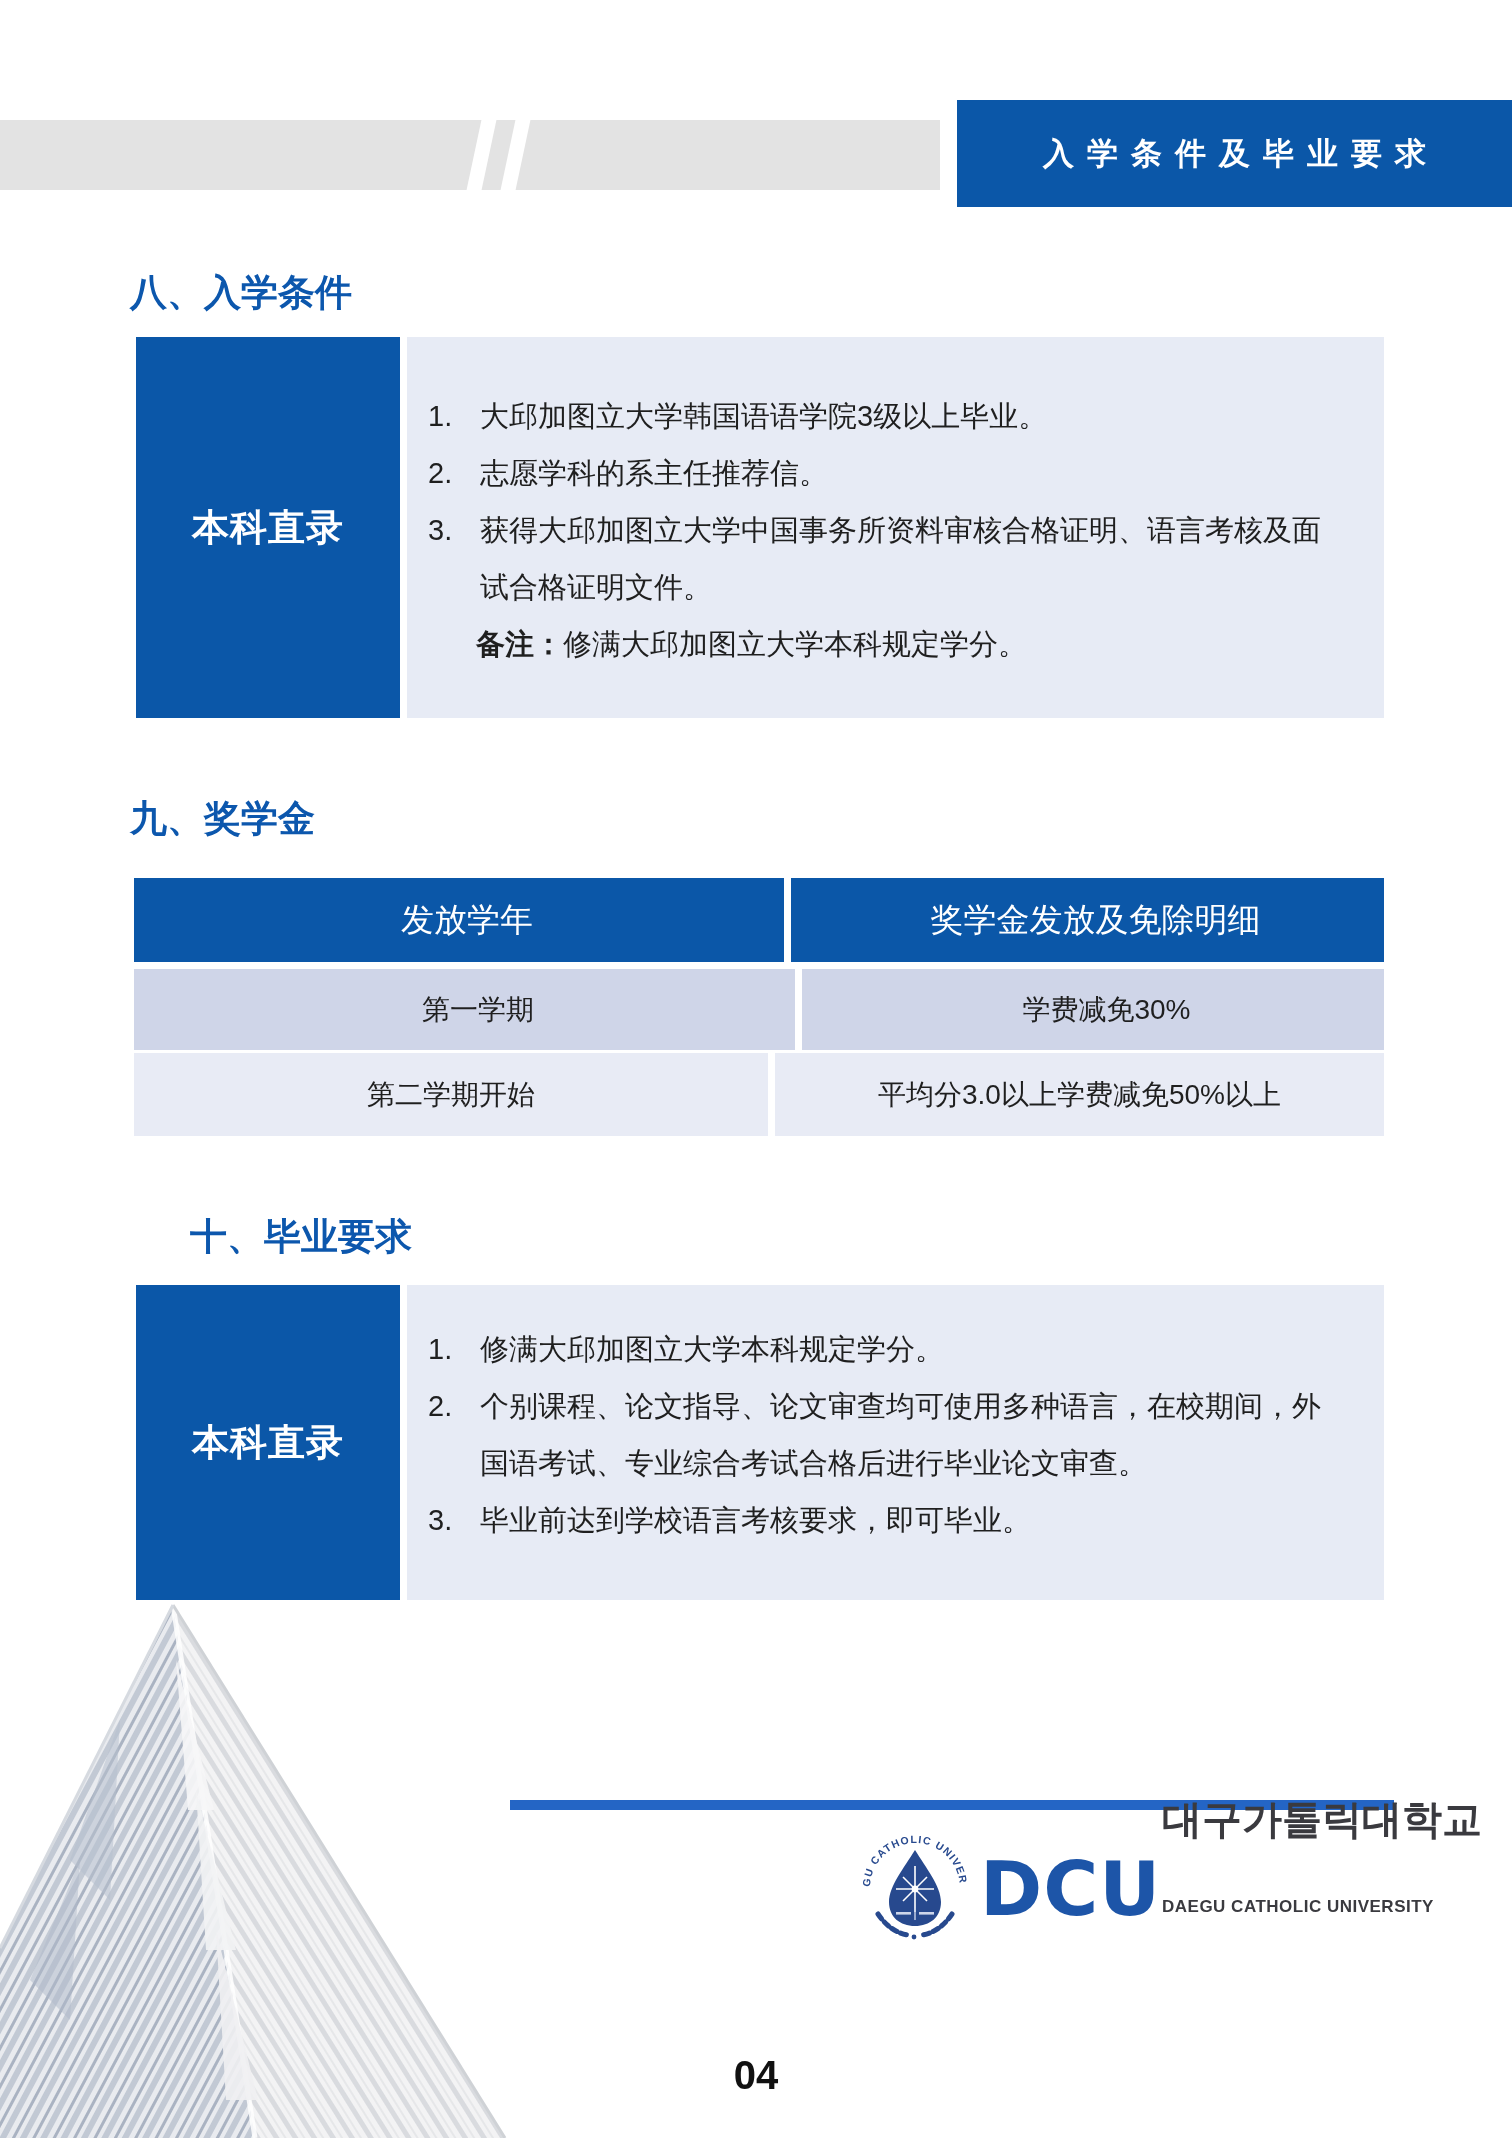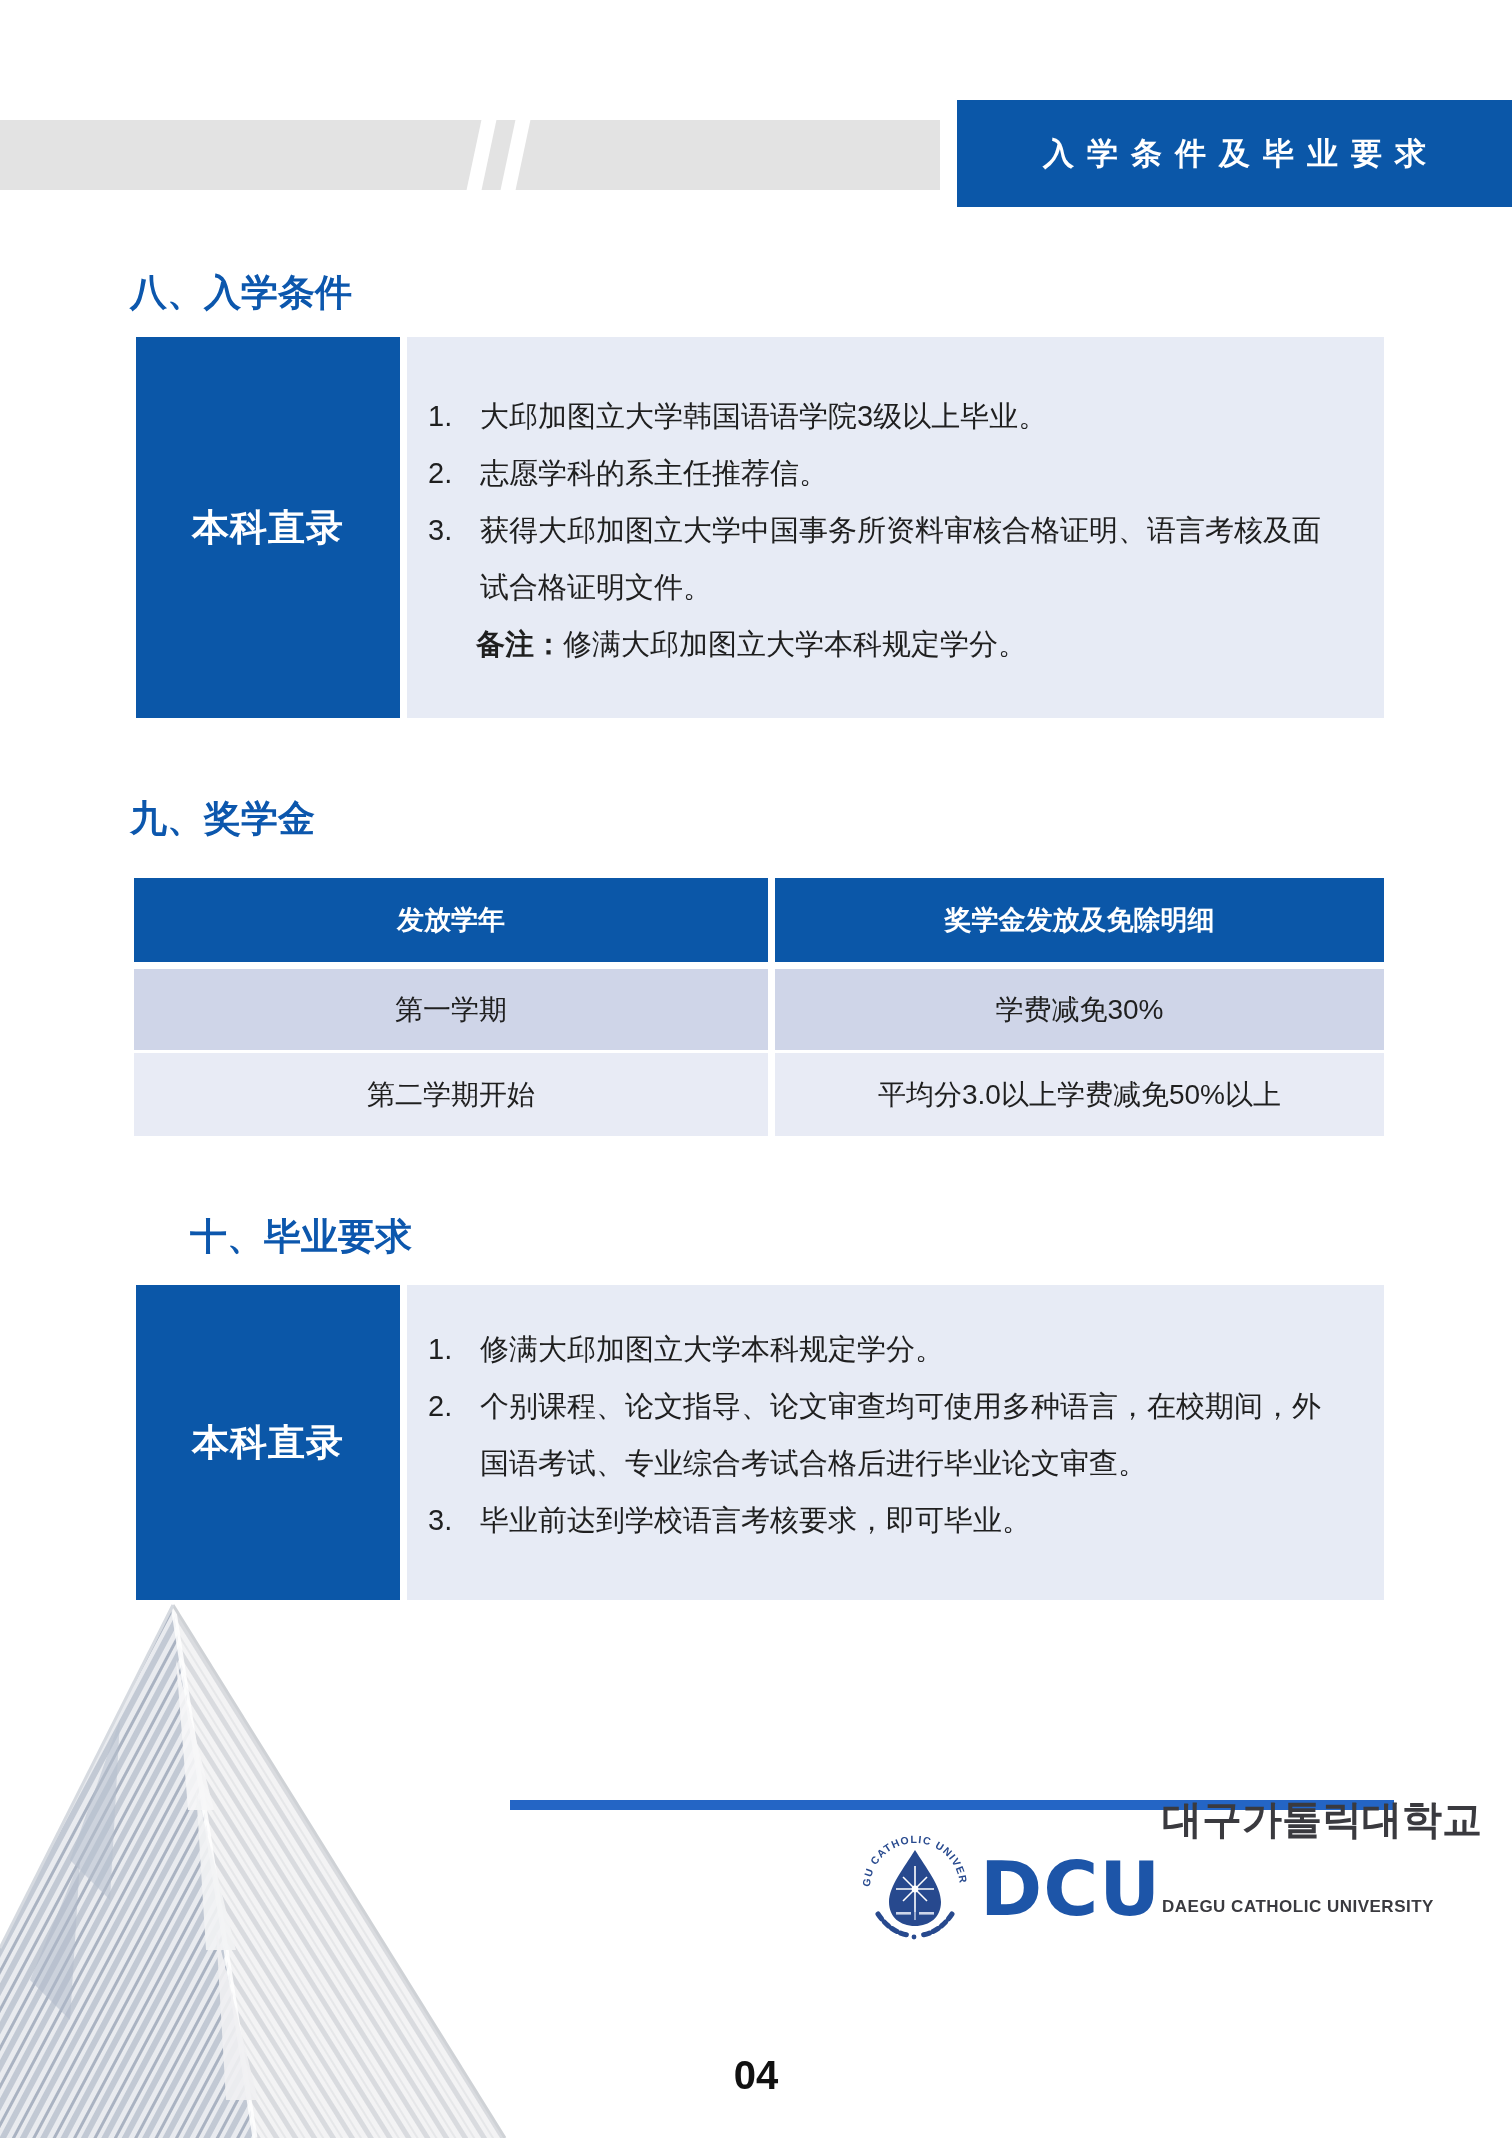--- a/index.html
+++ b/index.html
@@ -43,23 +43,23 @@
   .citem .num{width:52px; flex-shrink:0;}
   .citem .txt{flex:1;}
   .cnote{display:flex;margin-left:48px;}
   .cnote .note-label{font-weight:bold; white-space:nowrap;}
   
   .stable{position:absolute; left:134px; top:878px; width:1250px;}
   .srow{display:flex;}
   .srow .c1{width:634px; flex-shrink:0; margin-right:7px; display:flex; align-items:center; justify-content:center;}
   .srow .c2{flex:1; display:flex; align-items:center; justify-content:center;}
   .srow-head{height:84px; margin-bottom:7px;}
-  .srow-head .c1,.srow-head .c2{background:#0b57a8; color:#ffffff; font-weight:bold; font-size:27px;}
+  .srow-head .c1,.srow-head .c2{background:#0b57a8; color:#ffffff; font-weight:normal; font-size:33px;padding-left:16px;}
   .srow-1{height:81px; margin-bottom:3px;}
-  .srow-1 .c1,.srow-1 .c2{background:#cfd5e8; font-size:28px;}
+  .srow-1 .c1,.srow-1 .c2{background:#cfd5e8; font-size:28px;padding-left:27px;}
   .srow-2{height:83px;}
   .srow-2 .c1,.srow-2 .c2{background:#e8ebf5; font-size:28px;}
   
   .blue-rule{position:absolute; left:510px; top:1800px; width:884px; height:10px; background:#2465c5;}
   .building{position:absolute; left:0; top:1600px; width:520px; height:538px;}
   .logo-emblem{position:absolute; left:858px; top:1828px; width:114px; height:114px;}
   .logo-dcu{
     position:absolute; left:980px; top:1850px; width:180px; height:78px;
     font-family:"DejaVu Sans", sans-serif; font-weight:bold; font-size:75px;
     color:#1d55a8; letter-spacing:1px; line-height:78px;

